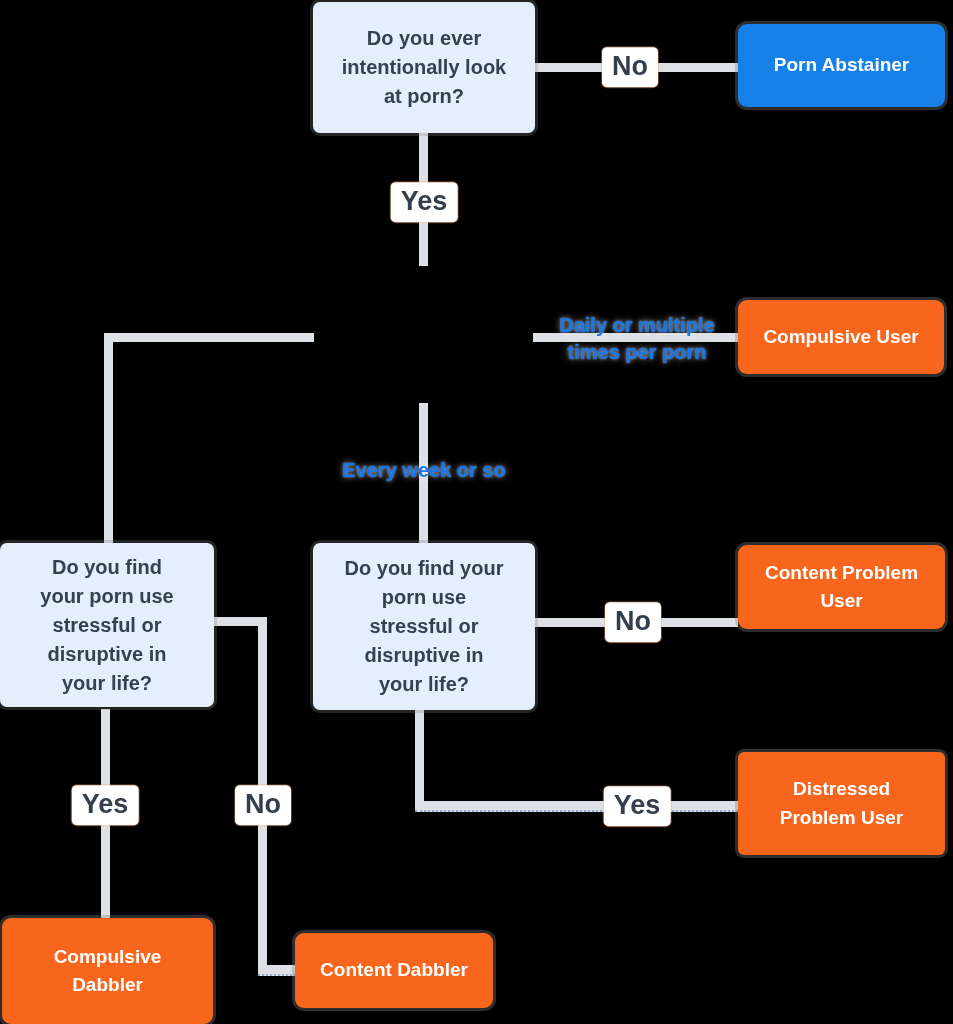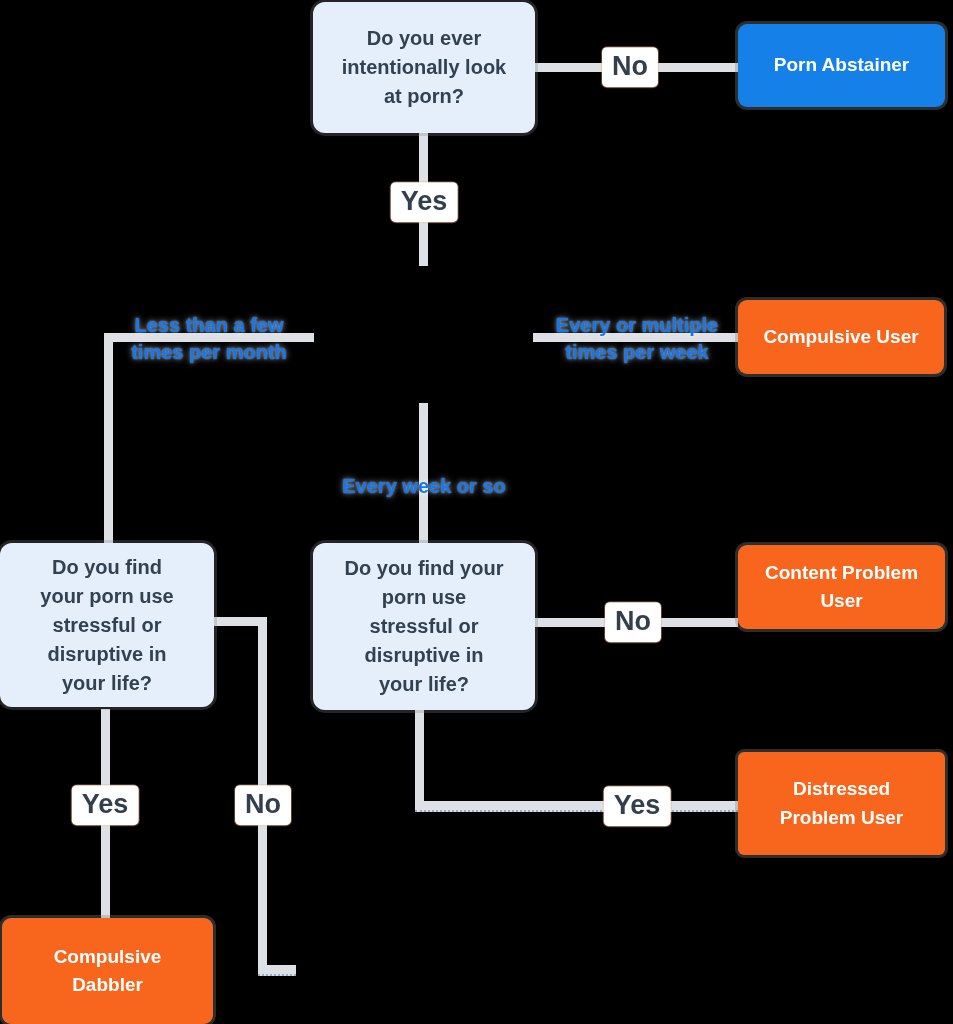--- a/index.html
+++ b/index.html
@@ -23,21 +23,21 @@
   #c-q3l-yes    { left:101px; top:709px; width:9px;  height:210px; }
   #c-q3l-no-h1  { left:213px; top:617px; width:51px; height:9px; }
   #c-q3l-no-v   { left:258px; top:617px; width:9px;  height:353px; }
   #c-q3l-no-h2  { left:258px; top:965px; width:38px; height:9px; }
 
   
   .qbox {
     position:absolute; background:var(--question_box_bg,#e4effb);
     color:var(--question_text,#334150); font-weight:700; font-size:20px;
     line-height:1.45; text-align:center; display:flex; align-items:center;
-    justify-content:center; border-radius:12px; padding:10px 28px;
+    justify-content:center; border-radius:7px; padding:10px 28px;
     box-sizing:border-box; box-shadow:0 0 0 3px rgba(128,128,128,0.28);
   }
   #q1        { left:313px; top:2px;   width:222px; height:131px; }
   #q2        { left:313px; top:266px; width:222px; height:138px; }
   #q3-left   { left:0px;   top:543px; width:214px; height:164px; }
   #q3-center { left:313px; top:543px; width:222px; height:167px; }
 
   
   .result {
     position:absolute; color:var(--result_text,#ffffff); font-weight:700;
@@ -71,21 +71,21 @@
 
   
   .branch {
     position:absolute; transform:translate(-50%,-50%);
     color:var(--branch_label,#1277f0); font-weight:700; font-size:20px;
     line-height:1.35; text-align:center; width:200px;
     text-shadow:0 0 6px rgba(255,255,255,0.65), 0 0 2px rgba(255,255,255,0.5);
   }
   #lbl-less   { left:209px; top:339px; }
   #lbl-daily  { left:637px; top:339px; }
-  #lbl-weekly { left:424px; top:470px; width:240px;margin-top:16px; }
+  #lbl-weekly { left:424px; top:470px; width:240px; }
 </style>
 </head>
 <body>
 
 <div class="stage">
 
   <div class="conn" id="c-q1-no"></div>
   <div class="conn" id="c-q1-yes"></div>
   <div class="conn" id="c-q2-less-h"></div>
   <div class="conn" id="c-q2-less-v"></div>
@@ -117,25 +117,27 @@
   </div>
   <div class="result orange" id="content-problem-user">
     <span>Content Problem User</span>
   </div>
   <div class="result orange" id="distressed-problem-user">
     <span>Distressed Problem User</span>
   </div>
   <div class="result orange" id="distressed-dabbler">
     <span>Compulsive Dabbler</span>
   </div>
+  <div class="result orange" id="content-dabbler">
+    <span>Content Dabbler</span>
+  </div>
 
   <div class="yn" id="lbl-q1-no">No</div>
   <div class="yn" id="lbl-q1-yes">Yes</div>
   <div class="yn" id="lbl-q3c-no">No</div>
   <div class="yn" id="lbl-q3c-yes">Yes</div>
   <div class="yn" id="lbl-q3l-yes">Yes</div>
   <div class="yn" id="lbl-q3l-no">No</div>
 
-  <div class="branch" id="lbl-less">Less than a few times per month</div>
-  <div class="branch" id="lbl-daily">Every or multiple times per week</div>
+  <div class="branch" id="lbl-daily">Daily or multiple times per porn</div>
   <div class="branch" id="lbl-weekly">Every week or so</div>
 
 </div>
 
 </body></html>

